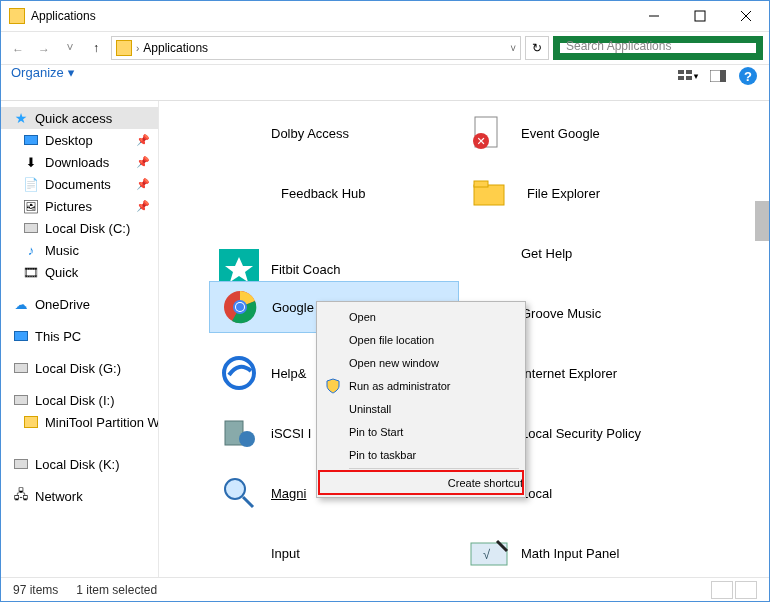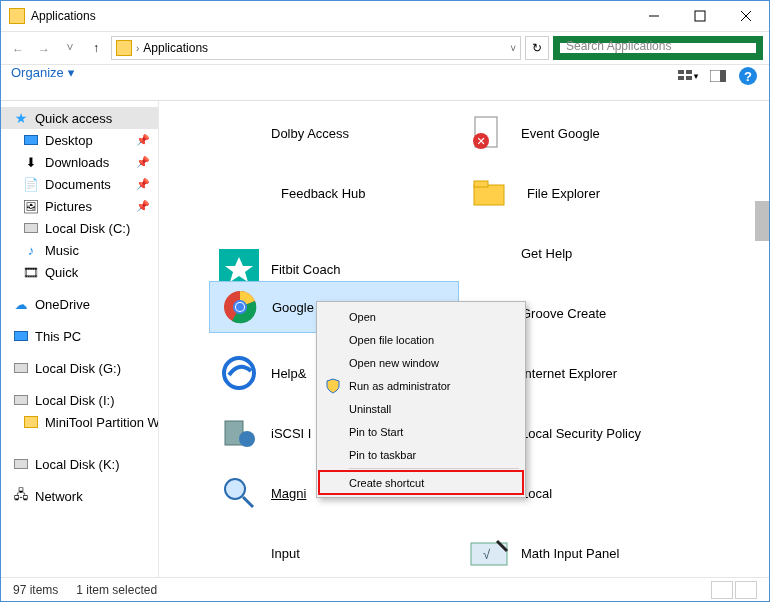--- a/index.html
+++ b/index.html
@@ -55,21 +55,21 @@
   .item.nolabelicon .iicon { visibility:hidden; }
   .scrollind { position:absolute; right:0; top:100px; width:14px; height:40px; background:#c0c0c0; }
   .ctxmenu {
     position:absolute; left:315px; top:300px; width:210px; background:#f2f2f2;
     border:1px solid #b8b8b8; box-shadow:3px 3px 6px rgba(0,0,0,.25);
     font-size:11px; padding:3px 2px;
   }
   .ctxitem { height:23px; display:flex; align-items:center; padding-left:30px; position:relative; }
   .ctxsep { height:1px; background:#d0d0d0; margin:2px 4px 2px 30px; }
   .ctxitem .cicon { position:absolute; left:6px; width:16px; height:16px; }
-  .ctxitem.boxed { outline:2px solid #e11; outline-offset:-1px; }
+  .ctxitem.boxed { outline:2px solid #e11; outline-offset:-1px;justify-content:flex-end; }
   .status { height:24px; border-top:1px solid #e5e5e5; display:flex; align-items:center; font-size:12px; padding:0 12px; gap:18px; color:#333; }
   .status .spacer { flex:1; }
   .viewbtns { display:flex; gap:2px; }
   .viewbtn { width:22px; height:18px; border:1px solid #cfcfcf; }
   
   .star { color:#29a3ff; font-size:14px; }
   .folder { width:14px;height:12px;background:#ffd76a;border:1px solid #d9a400; }
   .monitor { width:14px;height:10px;background:#3aa0ff;border:1px solid #1766b3; }
   .drive { width:14px;height:10px;background:#ddd;border:1px solid #888; }
   .music { color:#1e88e5; }
@@ -290,21 +290,21 @@
                 <path d="M33 12 A16 16 0 0 1 10 32 L18 18 Z" fill="#0f9d58"></path>
                 <circle cx="18" cy="18" r="7" fill="#4285f4"></circle>
                 <circle cx="18" cy="18" r="5" fill="#fff"></circle>
                 <circle cx="18" cy="18" r="4" fill="#4285f4"></circle>
               </svg>
             </div>
             <span>Google Chrome</span>
           </div>
         <div class="item nolabelicon" style="left:300px; top:186px;">
             <div class="iicon"></div>
-            <span>Groove Create</span>
+            <span>Groove Music</span>
           </div>
 
         <div class="item" style="left:50px; top:246px;">
             <div class="iicon">
               <svg width="36" height="36">
                 <circle cx="18" cy="18" r="15" fill="none" stroke="#1e6fd6" stroke-width="4"></circle>
                 <path d="M8 20 Q18 6 30 16" fill="none" stroke="#1e6fd6" stroke-width="4"></path>
               </svg>
             </div>
             <span>Help&amp;</span>

